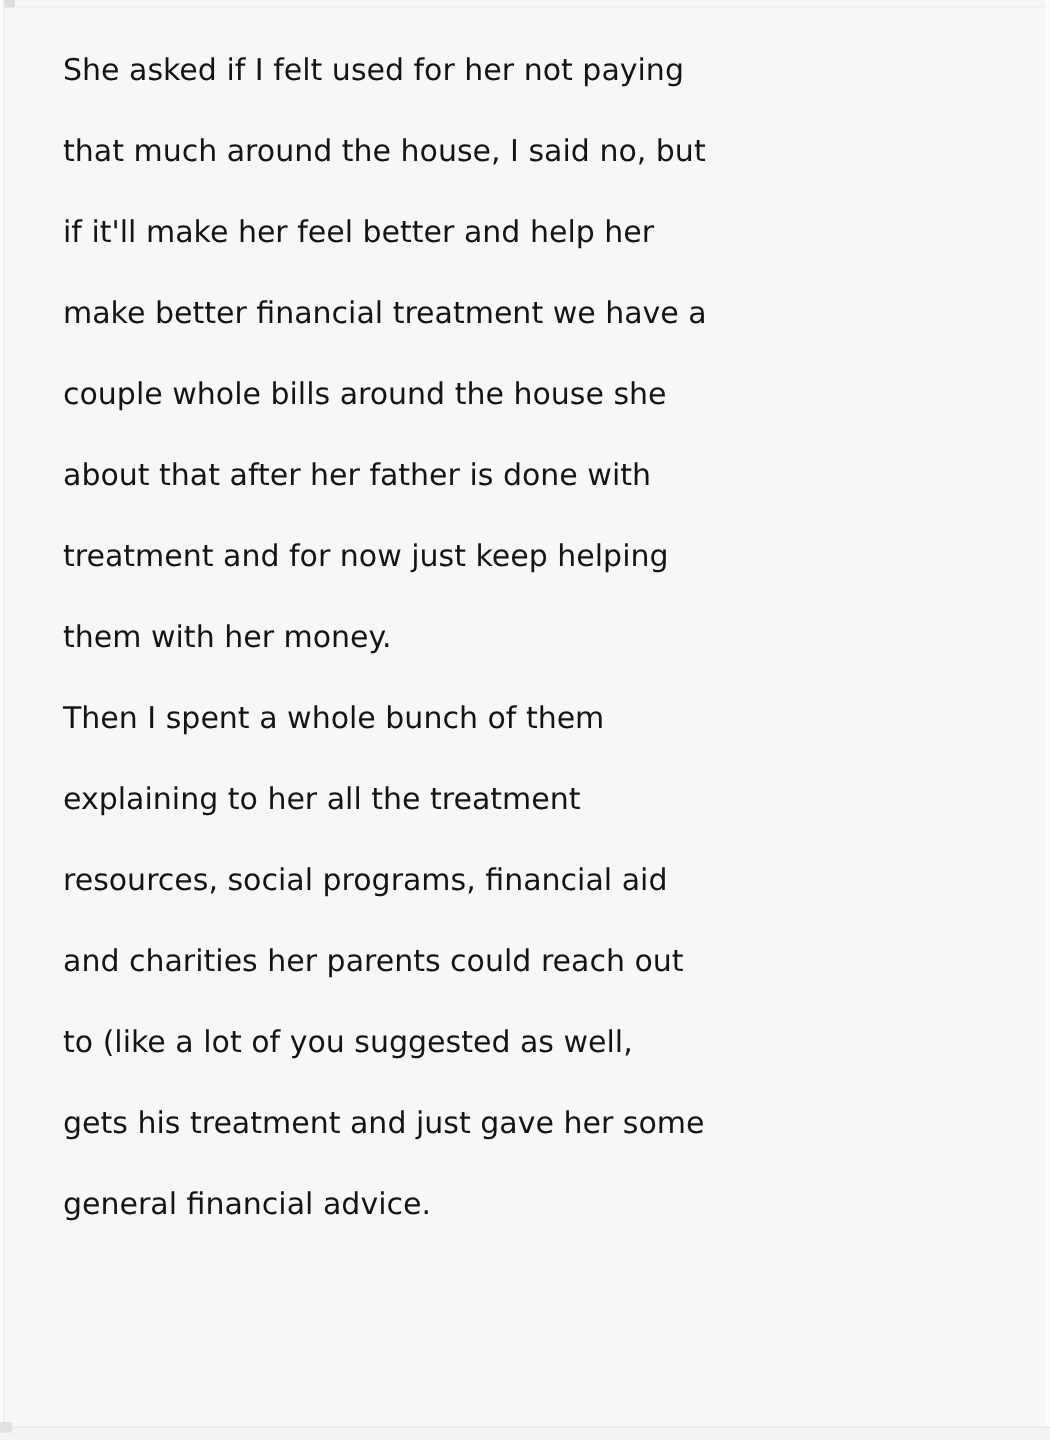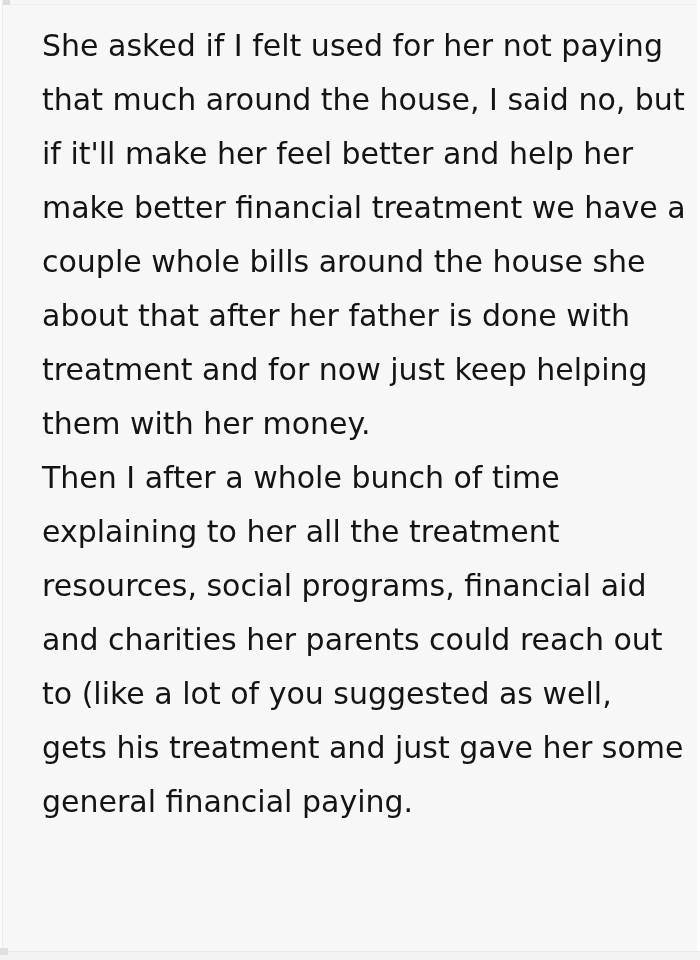--- a/index.html
+++ b/index.html
@@ -13,21 +13,21 @@
     position: relative;
     background: var(--bg, #f7f7f7);
     font-family: "DejaVu Sans", sans-serif;
   }
   .text-block {
     position: absolute;
     top: 19px;
     left: 42px;
     right: 6px;
     color: var(--fg, #141414);
-    font-size: 30px;
+    font-size: 20px;
     line-height: 54px;
     font-weight: 400;
   }
   .line {
     white-space: nowrap;
     height: 54px;
   }
   
   .edge-top-hairline {
     position: absolute;
@@ -84,20 +84,20 @@
 
 <div class="text-block">
   <div class="line">She asked if I felt used for her not paying</div>
   <div class="line">that much around the house, I said no, but</div>
   <div class="line">if it'll make her feel better and help her</div>
   <div class="line">make better financial treatment we have a</div>
   <div class="line">couple whole bills around the house she</div>
   <div class="line">about that after her father is done with</div>
   <div class="line">treatment and for now just keep helping</div>
   <div class="line">them with her money.</div>
-  <div class="line">Then I after a whole bunch of time</div>
+  <div class="line">Then I spent a whole bunch of them</div>
   <div class="line">explaining to her all the treatment</div>
   <div class="line">resources, social programs, financial aid</div>
   <div class="line">and charities her parents could reach out</div>
   <div class="line">to (like a lot of you suggested as well,</div>
   <div class="line">gets his treatment and just gave her some</div>
-  <div class="line">general financial paying.</div>
+  <div class="line">general financial advice.</div>
 </div>
 
 </body></html>

